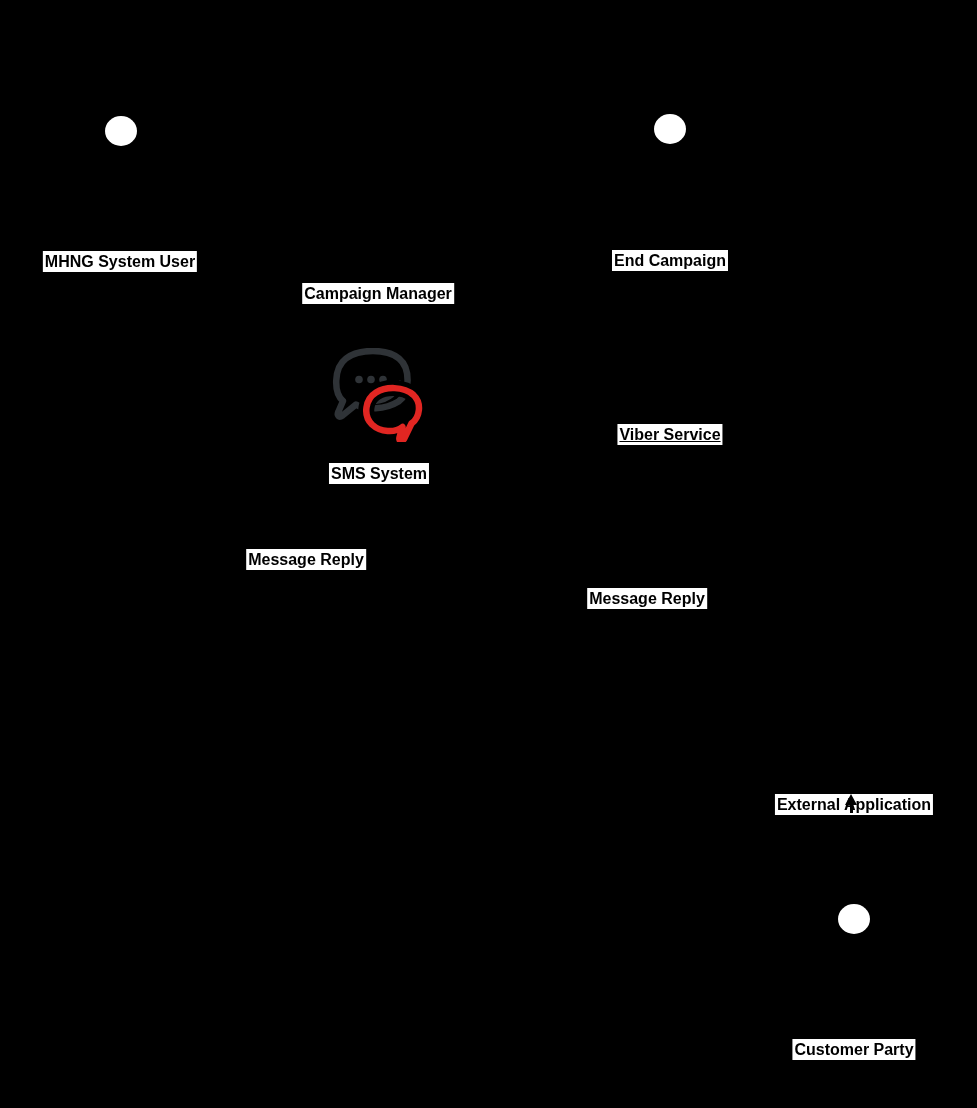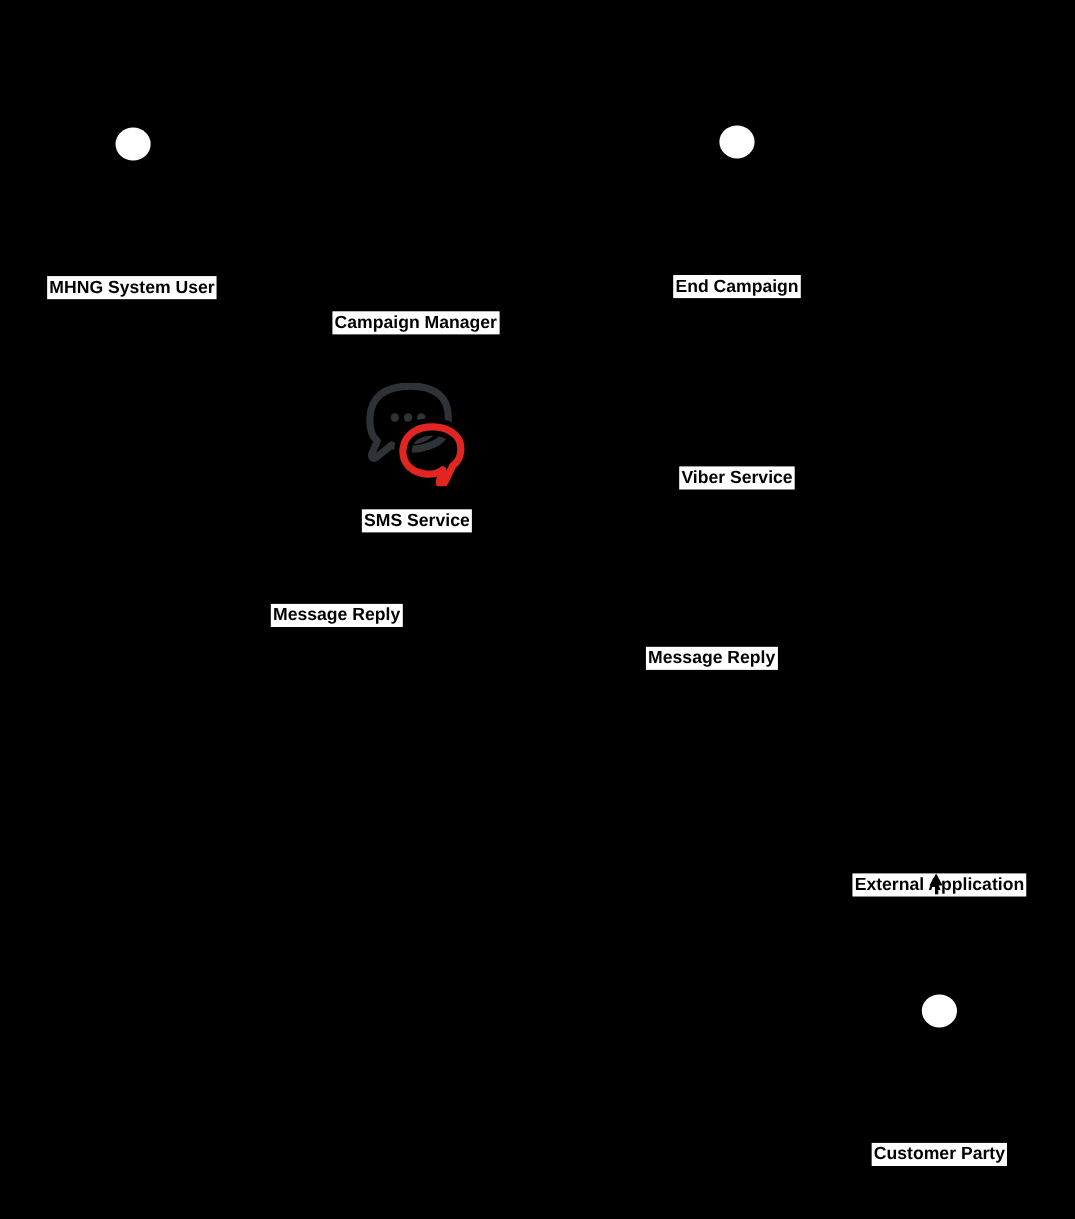--- a/index.html
+++ b/index.html
@@ -30,21 +30,21 @@
     white-space: nowrap;
     z-index: 1;
   }
   .head-mhng      { left: 105px; top: 116px; }
   .head-endcust   { left: 654px; top: 114px; }
   .head-extparty  { left: 838px; top: 904px; }
 
   .lbl-mhng       { left: 120px; top: 251px; }
   .lbl-campaign   { left: 378px; top: 251px; margin-top: 32px; }
   .lbl-endcust    { left: 670px; top: 250px; }
-  .lbl-viber      { left: 670px; top: 424px; }
+  .lbl-viber      { left: 670px; top: 424px; text-decoration: underline; }
   .lbl-sms        { left: 379px; top: 463px; }
   .lbl-msgreply-l { left: 306px; top: 549px; }
   .lbl-msgreply-r { left: 647px; top: 588px; }
   .lbl-extapp     { left: 854px; top: 794px; }
   .lbl-extparty   { left: 854px; top: 1039px; }
 
   .sms-icon {
     position: absolute;
     left: 332px;
     top: 348px;
@@ -115,21 +115,21 @@
              C 66.5 93.5, 70.5 94, 72.5 90
              L 79.5 75.5
              C 88 69.5, 90 55, 81.5 47
              C 71.5 38, 53.5 38.5, 44 44.5" fill="none" stroke="#e12622" stroke-width="6.5" stroke-linejoin="round" stroke-linecap="round"></path>
   </svg>
 
   <div class="dlabel lbl-mhng">MHNG System User</div>
   <div class="dlabel lbl-campaign">Campaign Manager</div>
   <div class="dlabel lbl-endcust">End Campaign</div>
   <div class="dlabel lbl-viber">Viber Service</div>
-  <div class="dlabel lbl-sms">SMS Service</div>
+  <div class="dlabel lbl-sms">SMS System</div>
   <div class="dlabel lbl-msgreply-l">Message Reply</div>
   <div class="dlabel lbl-msgreply-r">Message Reply</div>
   <div class="dlabel lbl-extapp">External Application</div>
   <div class="dlabel lbl-extparty">Customer Party</div>
 
   <div class="arrowhead">
     <div class="tri"></div>
     <div class="shaft"></div>
   </div>
 

